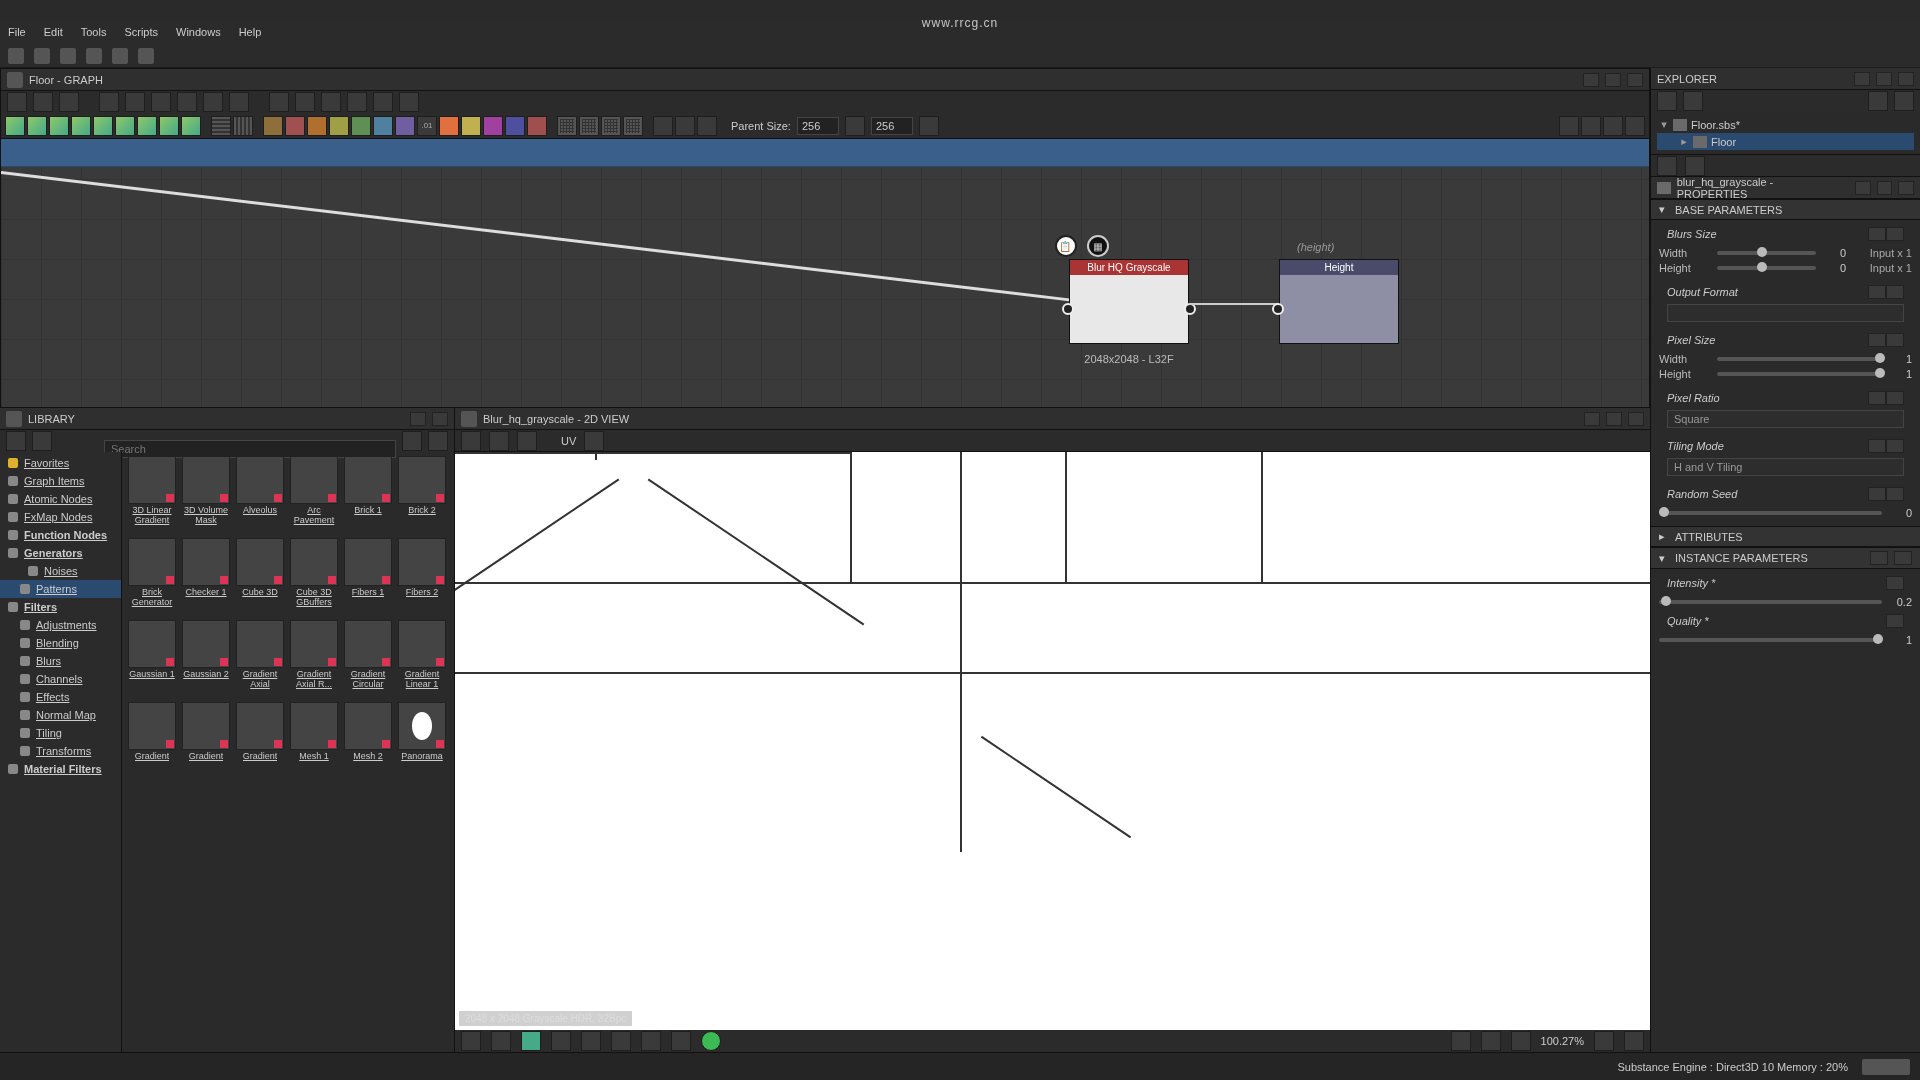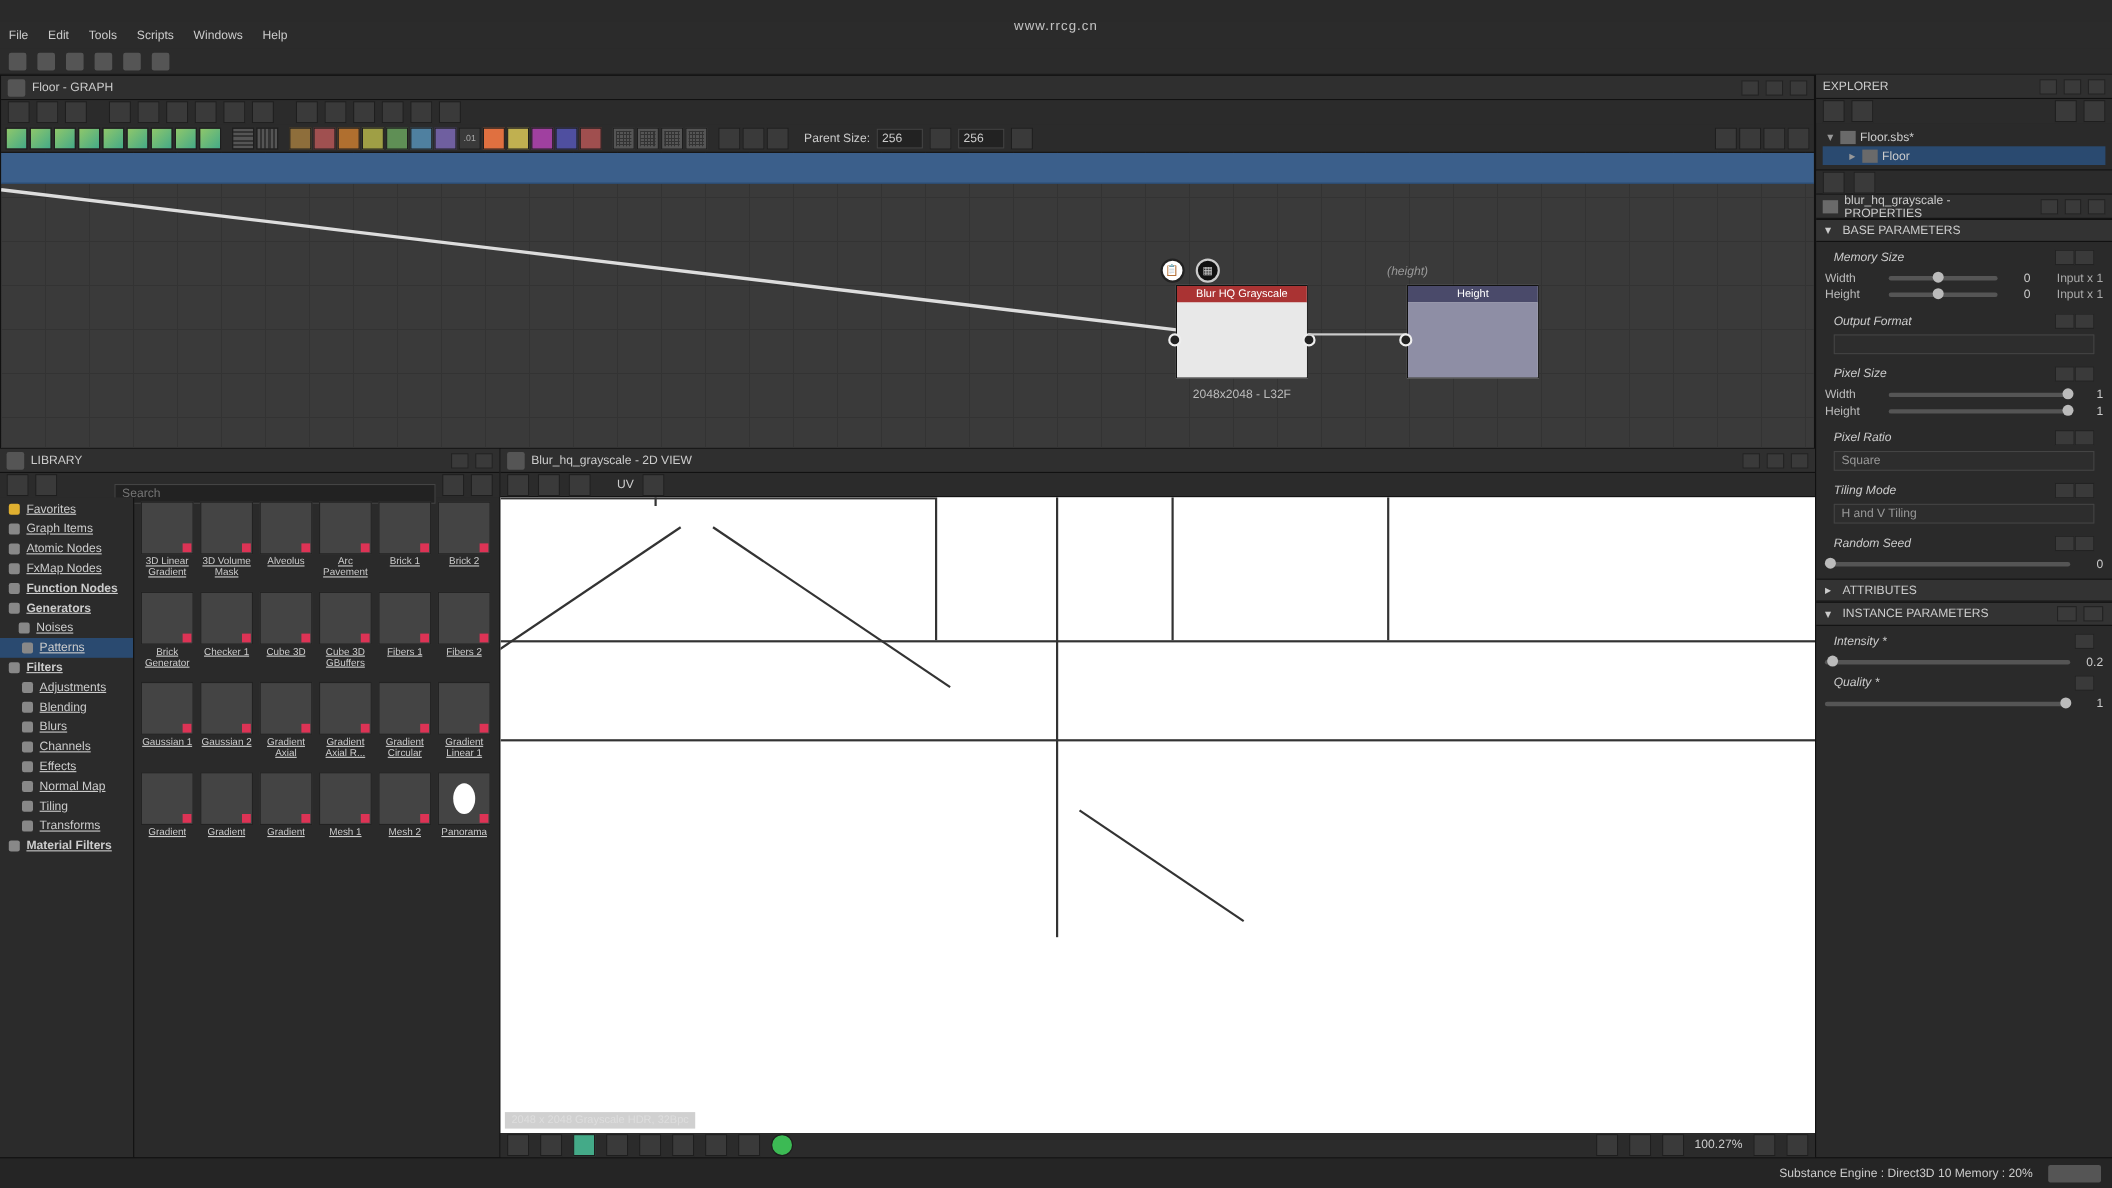--- a/index.html
+++ b/index.html
@@ -262,21 +262,21 @@
         <div class="hdr">Blur HQ Grayscale</div>
         <div class="body">
           <div class="port in"></div>
           <div class="port out"></div>
         </div>
       </div>
       <div class="node-caption" style="left:1058px; top:214px;">2048x2048 - L32F</div>
 
       <div class="edge2" style="left:1188px; top:164px; width:90px;"></div>
 
-      <div class="node-label-top" style="left:1260px; top:102px;">(height)</div>
+      <div class="node-label-top" style="left:1296px; top:102px;">(height)</div>
       <div class="node gray" style="left:1278px; top:120px; width:120px;">
         <div class="hdr">Height</div>
         <div class="body purple">
           <div class="port in"></div>
         </div>
       </div>
     </div>
   </div>
 
   <div class="rightcol">
@@ -322,21 +322,21 @@
         <span class="panel-btn"></span>
         <span class="panel-btn"></span>
       </div>
 
       <div class="section-hdr">
           <span class="chev">▾</span>
           <span>BASE PARAMETERS</span>
         </div>
       <div class="section-body">
         <div class="param-title">
-            <span class="name">Memory Size</span>
+            <span class="name">Blurs Size</span>
             <span class="mini-btn"></span>
             <span class="mini-btn"></span>
           </div>
         <div class="prow">
             <span class="lab">Width</span>
             <span class="slider">
               <span class="thumb" style="left:40%"></span>
             </span>
             <span class="val">0</span>
             <span class="unit">Input x 1</span>
@@ -477,21 +477,21 @@
               <span>FxMap Nodes</span>
             </div>
             <div class="cat bold">
               <span class="dot"></span>
               <span>Function Nodes</span>
             </div>
             <div class="cat bold">
               <span class="dot"></span>
               <span>Generators</span>
             </div>
-            <div class="cat" style="padding-left: 17px;">
+            <div class="cat" style="padding-left: 28px;">
               <span class="dot"></span>
               <span>Noises</span>
             </div>
             <div class="cat sel" style="padding-left: 20px;">
               <span class="dot"></span>
               <span>Patterns</span>
             </div>
             <div class="cat bold">
               <span class="dot"></span>
               <span>Filters</span>

